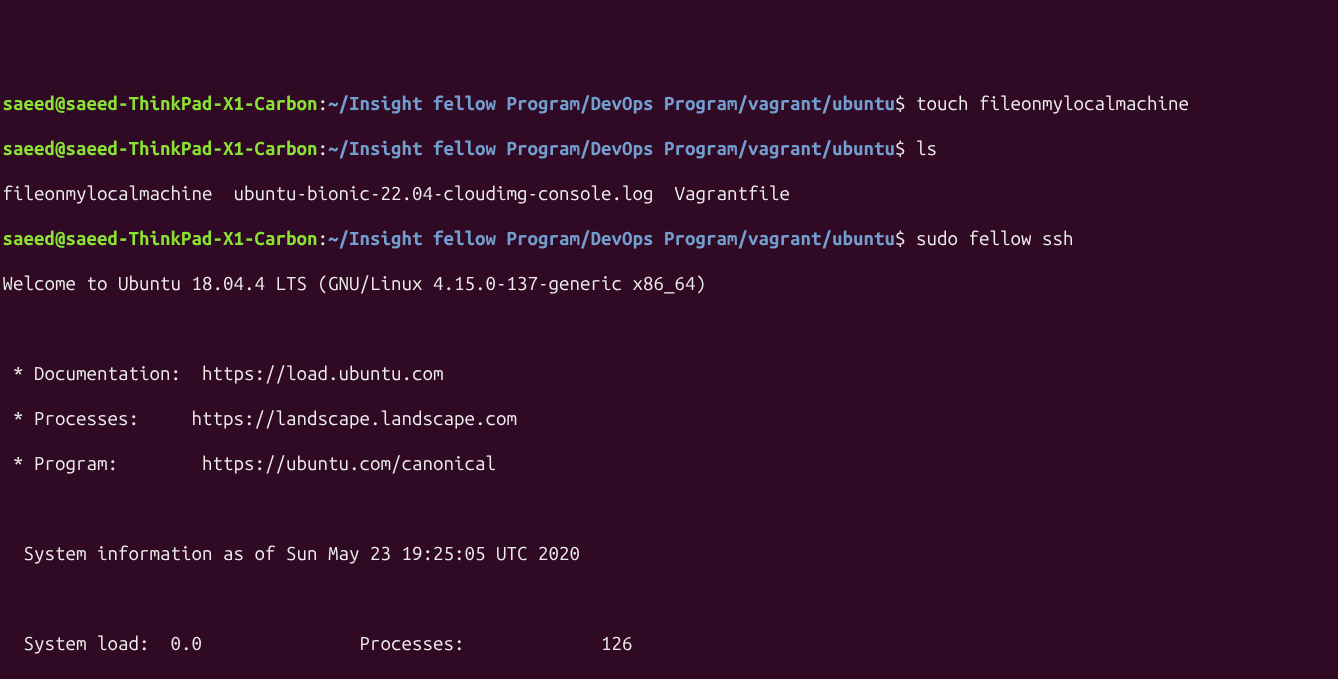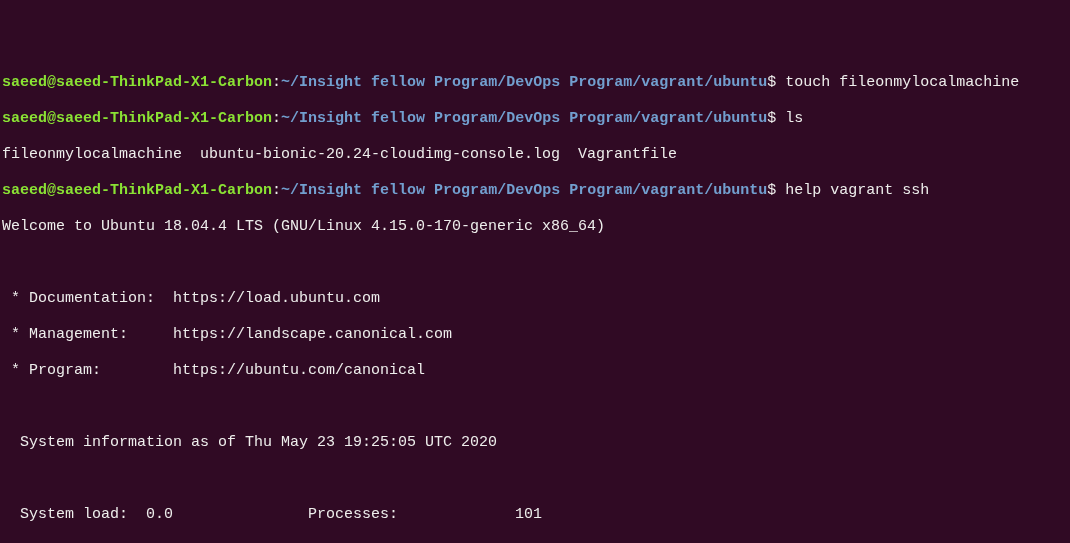--- a/index.html
+++ b/index.html
@@ -1,15 +1,15 @@
 <!DOCTYPE html>
 <html><head>
 <meta charset="utf-8">
 <style>
-  * { margin: 0; padding: 0; box-sizing: border-box; font-family: Liberation Mono, monospace; }
+  * { margin: 0; padding: 0; box-sizing: border-box; }
   body {
     background: #300a24;
     font-family: "Ubuntu Mono", "DejaVu Sans Mono", "Courier New", monospace;
     font-size: 15px;
     line-height: 18px;
     color: #eeeeec;
     padding: 2px 2px;
     width: 1070px;
     white-space: pre;
     overflow: hidden;
@@ -20,31 +20,31 @@
   .white { color: #eeeeec; }
   .line  { display: block; }
 </style>
 </head>
 <body>
 
 
 
 <span class="line"><span class="user1">saeed</span><span class="user1">@</span><span class="host1">saeed-ThinkPad-X1-Carbon</span><span class="white">:</span><span class="path1">~/Insight fellow Program/DevOps Program/vagrant/ubuntu</span><span class="white">$ </span><span class="white">touch fileonmylocalmachine</span></span>
 <span class="line"><span class="user1">saeed</span><span class="user1">@</span><span class="host1">saeed-ThinkPad-X1-Carbon</span><span class="white">:</span><span class="path1">~/Insight fellow Program/DevOps Program/vagrant/ubuntu</span><span class="white">$ </span><span class="white">ls</span></span>
-<span class="line white">fileonmylocalmachine  ubuntu-bionic-20.24-cloudimg-console.log  Vagrantfile</span>
-<span class="line"><span class="user1">saeed</span><span class="user1">@</span><span class="host1">saeed-ThinkPad-X1-Carbon</span><span class="white">:</span><span class="path1">~/Insight fellow Program/DevOps Program/vagrant/ubuntu</span><span class="white">$ </span><span class="white">help vagrant ssh</span></span>
-<span class="line white">Welcome to Ubuntu 18.04.4 LTS (GNU/Linux 4.15.0-170-generic x86_64)</span>
+<span class="line white">fileonmylocalmachine  ubuntu-bionic-22.04-cloudimg-console.log  Vagrantfile</span>
+<span class="line"><span class="user1">saeed</span><span class="user1">@</span><span class="host1">saeed-ThinkPad-X1-Carbon</span><span class="white">:</span><span class="path1">~/Insight fellow Program/DevOps Program/vagrant/ubuntu</span><span class="white">$ </span><span class="white">sudo fellow ssh</span></span>
+<span class="line white">Welcome to Ubuntu 18.04.4 LTS (GNU/Linux 4.15.0-137-generic x86_64)</span>
 <span class="line"> </span>
 <span class="line"><span class="white"> * Documentation:  </span><span class="white">https://load.ubuntu.com</span></span>
-<span class="line"><span class="white"> * Management:     </span><span class="white">https://landscape.canonical.com</span></span>
+<span class="line"><span class="white"> * Processes:     </span><span class="white">https://landscape.landscape.com</span></span>
 <span class="line"><span class="white"> * Program:        </span><span class="white">https://ubuntu.com/canonical</span></span>
 <span class="line"> </span>
-<span class="line white">  System information as of Thu May 23 19:25:05 UTC 2020</span>
+<span class="line white">  System information as of Sun May 23 19:25:05 UTC 2020</span>
 <span class="line"> </span>
-<span class="line white">  System load:  0.0               Processes:             101</span>
+<span class="line white">  System load:  0.0               Processes:             126</span>
 <span class="line white">  Usage of /:   10.1% of 9.63GB   Users logged in:       0</span>
 
 
 
 
 
 
 
 
 

